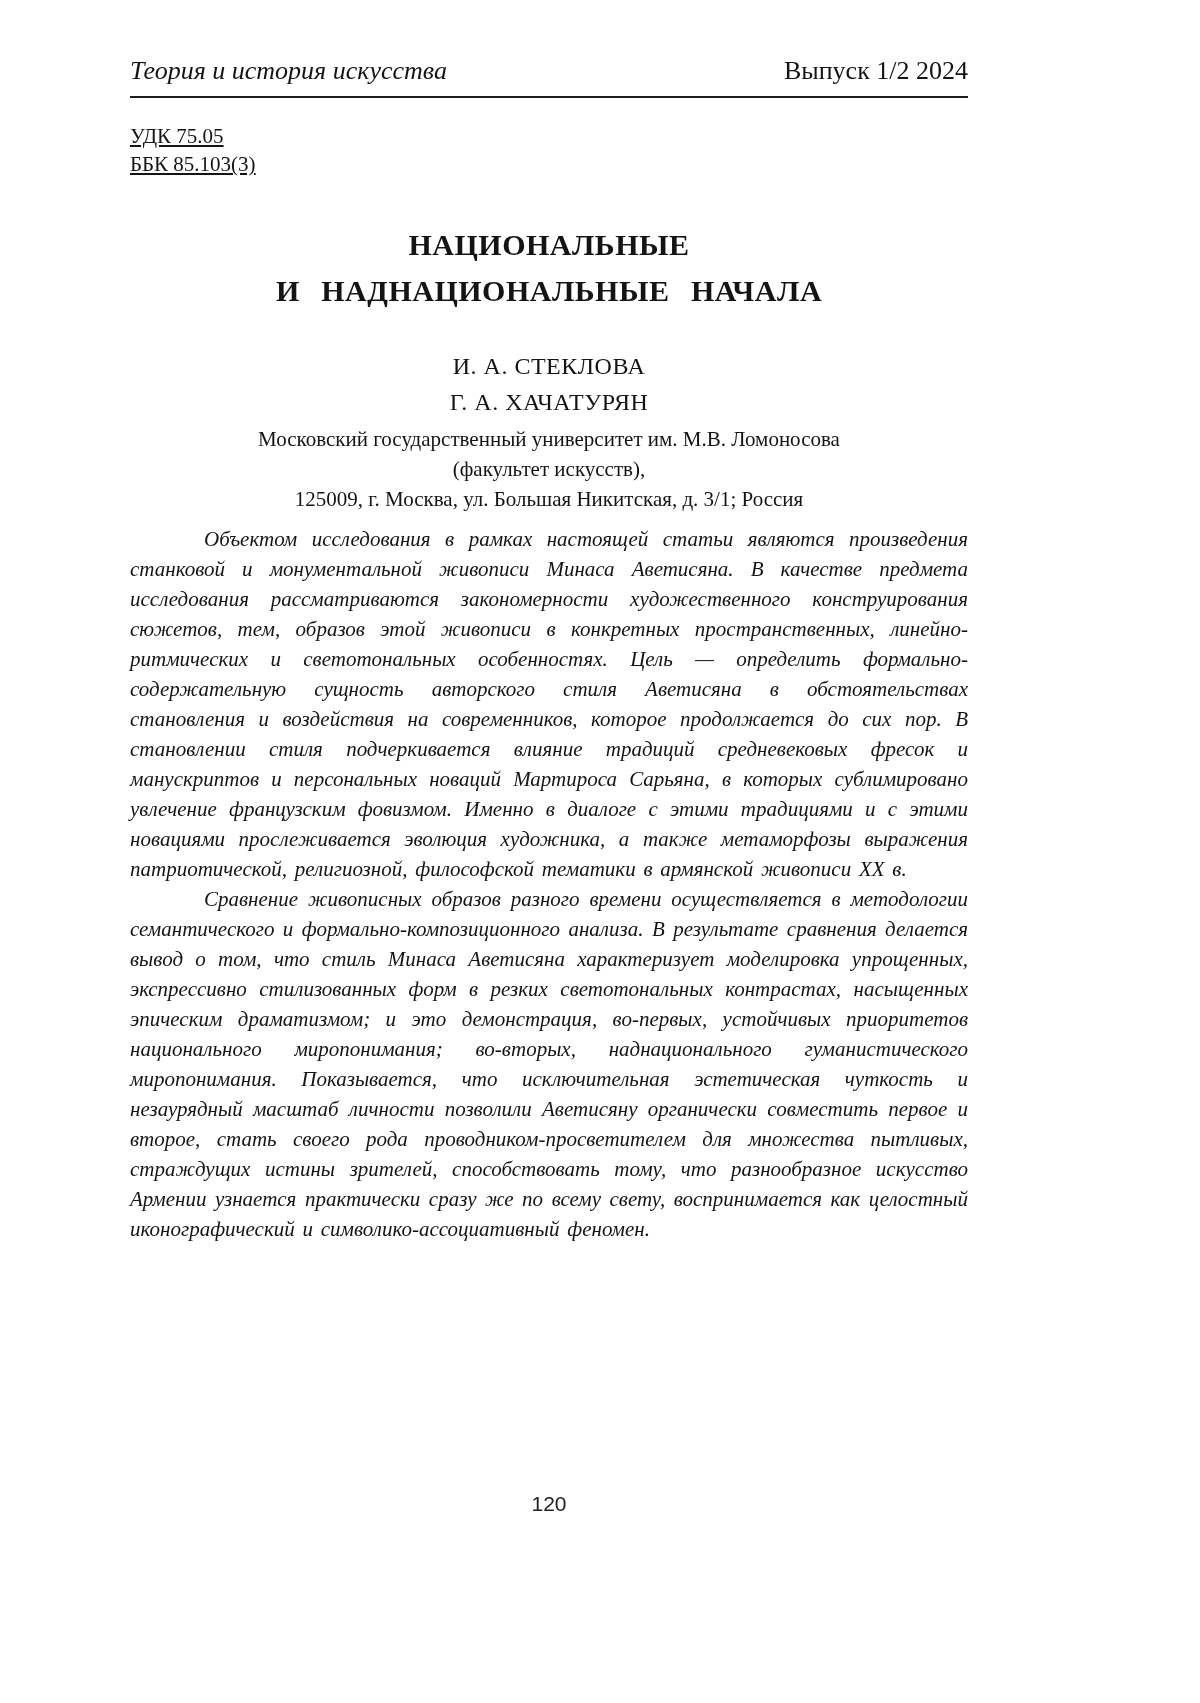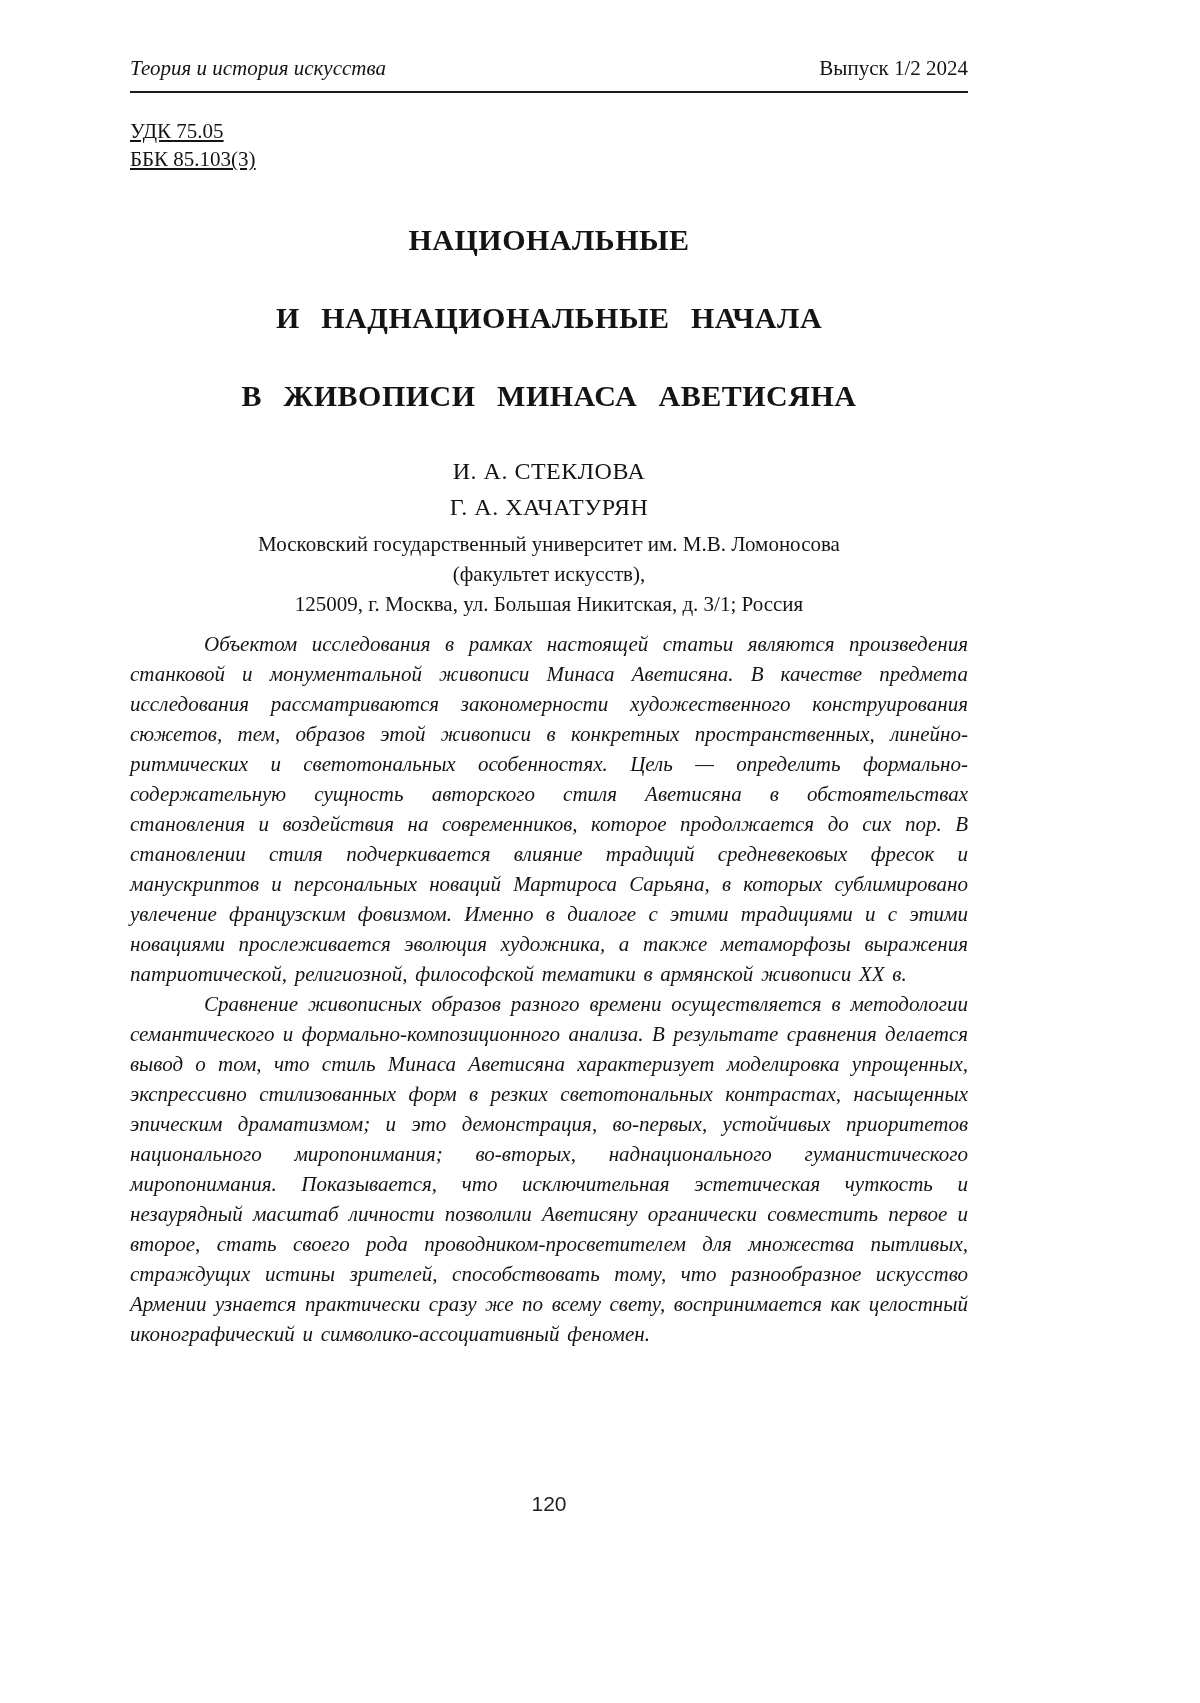--- a/index.html
+++ b/index.html
@@ -16,21 +16,21 @@
   .content {
     position: absolute;
     left: 130px;
     top: 56px;
     width: 838px;
   }
   .running-head {
     display: flex;
     justify-content: space-between;
     align-items: flex-end;
-    font-size: 21px;
+    font-size: 26px;
   }
   .journal-name { font-style: italic; }
   .head-rule {
     border: none;
     border-top: 2px solid #1c1c1c;
     margin-top: 10px;
   }
   .classification {
     margin-top: 24px;
     font-size: 21px;
@@ -39,21 +39,21 @@
   }
   .article-title {
     margin-top: 44px;
     text-align: center;
     font-size: 30px;
     font-weight: bold;
     line-height: 46px;
     letter-spacing: 0.5px;
     word-spacing: 0.45em;
   }
-  .article-title span { display: block; margin-top: 32px; }
+  .article-title span { display: block; }
   .authors {
     margin-top: 34px;
     text-align: center;
     font-size: 24px;
     line-height: 36px;
     letter-spacing: 0.5px;
   }
   .authors div { display: block; }
   .affiliation {
     margin-top: 4px;
@@ -94,21 +94,20 @@
   <hr class="head-rule">
 
   <div class="classification">
     <div>УДК 75.05</div>
     <div>ББК 85.103(3)</div>
   </div>
 
   <h1 class="article-title">
     <span>НАЦИОНАЛЬНЫЕ</span>
     <span>И НАДНАЦИОНАЛЬНЫЕ НАЧАЛА</span>
-    <span>В ЖИВОПИСИ МИНАСА АВЕТИСЯНА</span>
   </h1>
 
   <div class="authors">
     <div>И. А. СТЕКЛОВА</div>
     <div>Г. А. ХАЧАТУРЯН</div>
   </div>
 
   <div class="affiliation">
     <div>Московский государственный университет им. М.В. Ломоносова</div>
     <div>(факультет искусств),</div>

